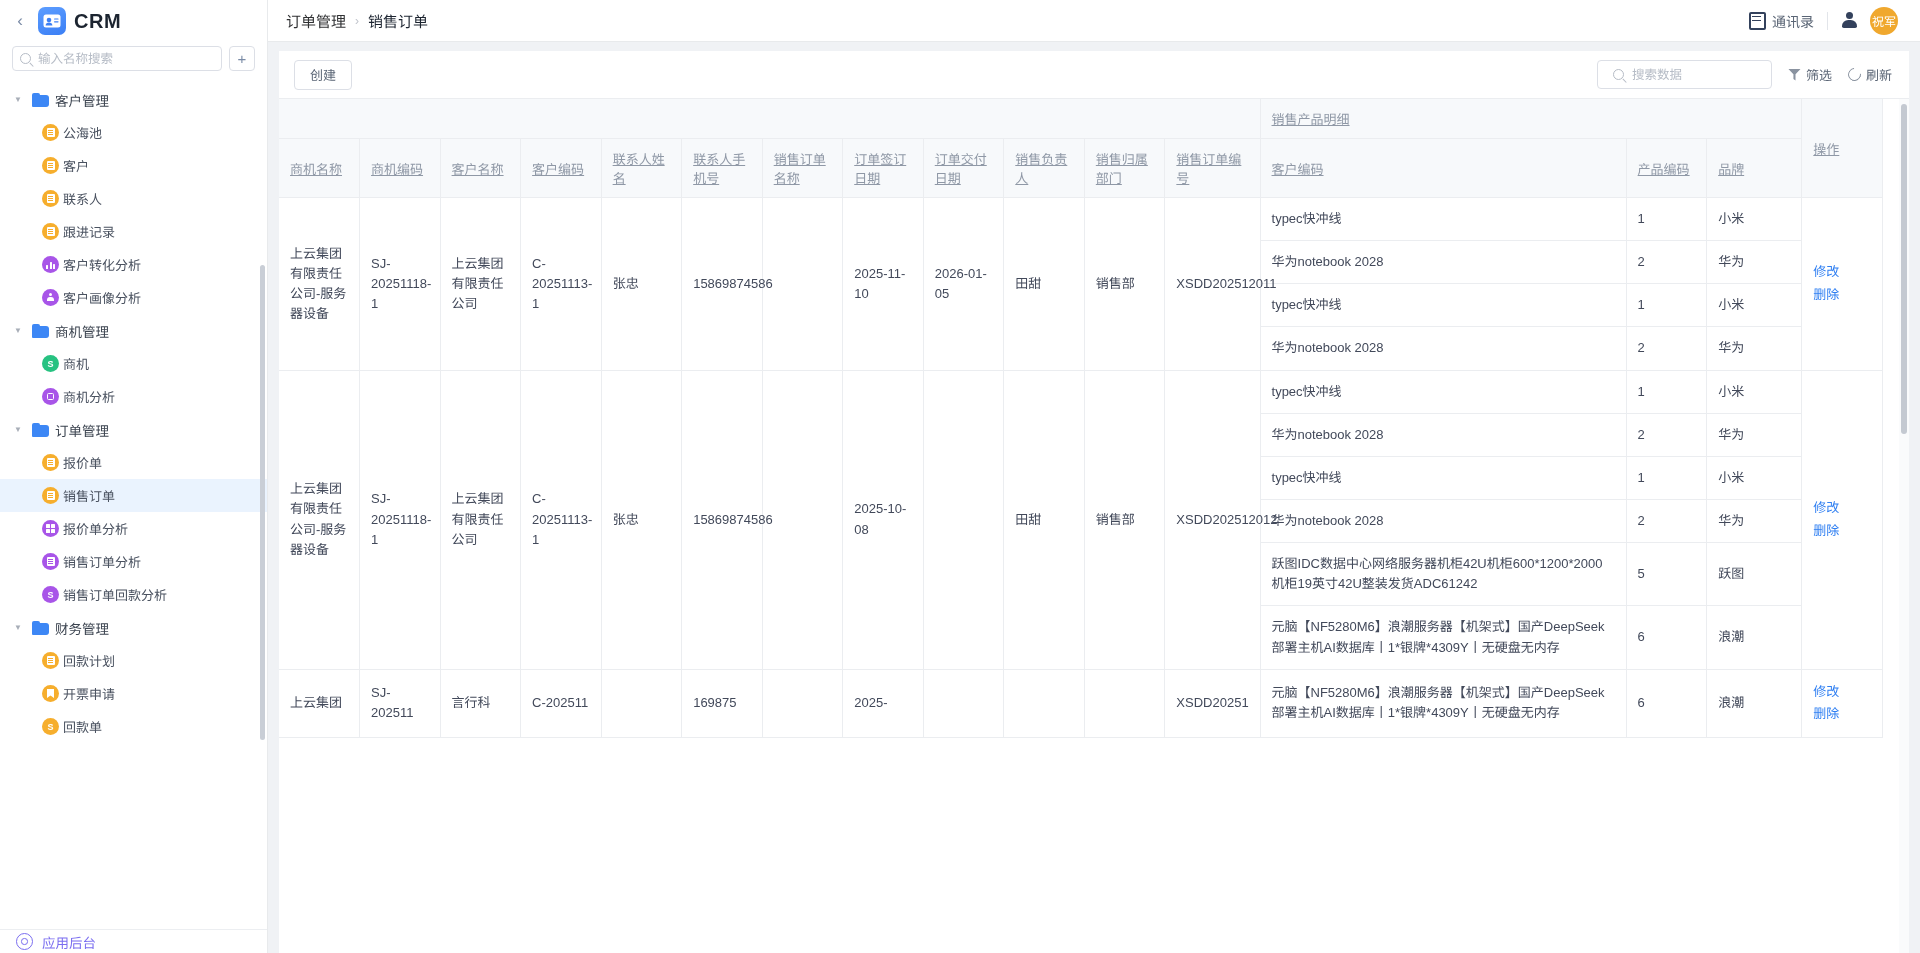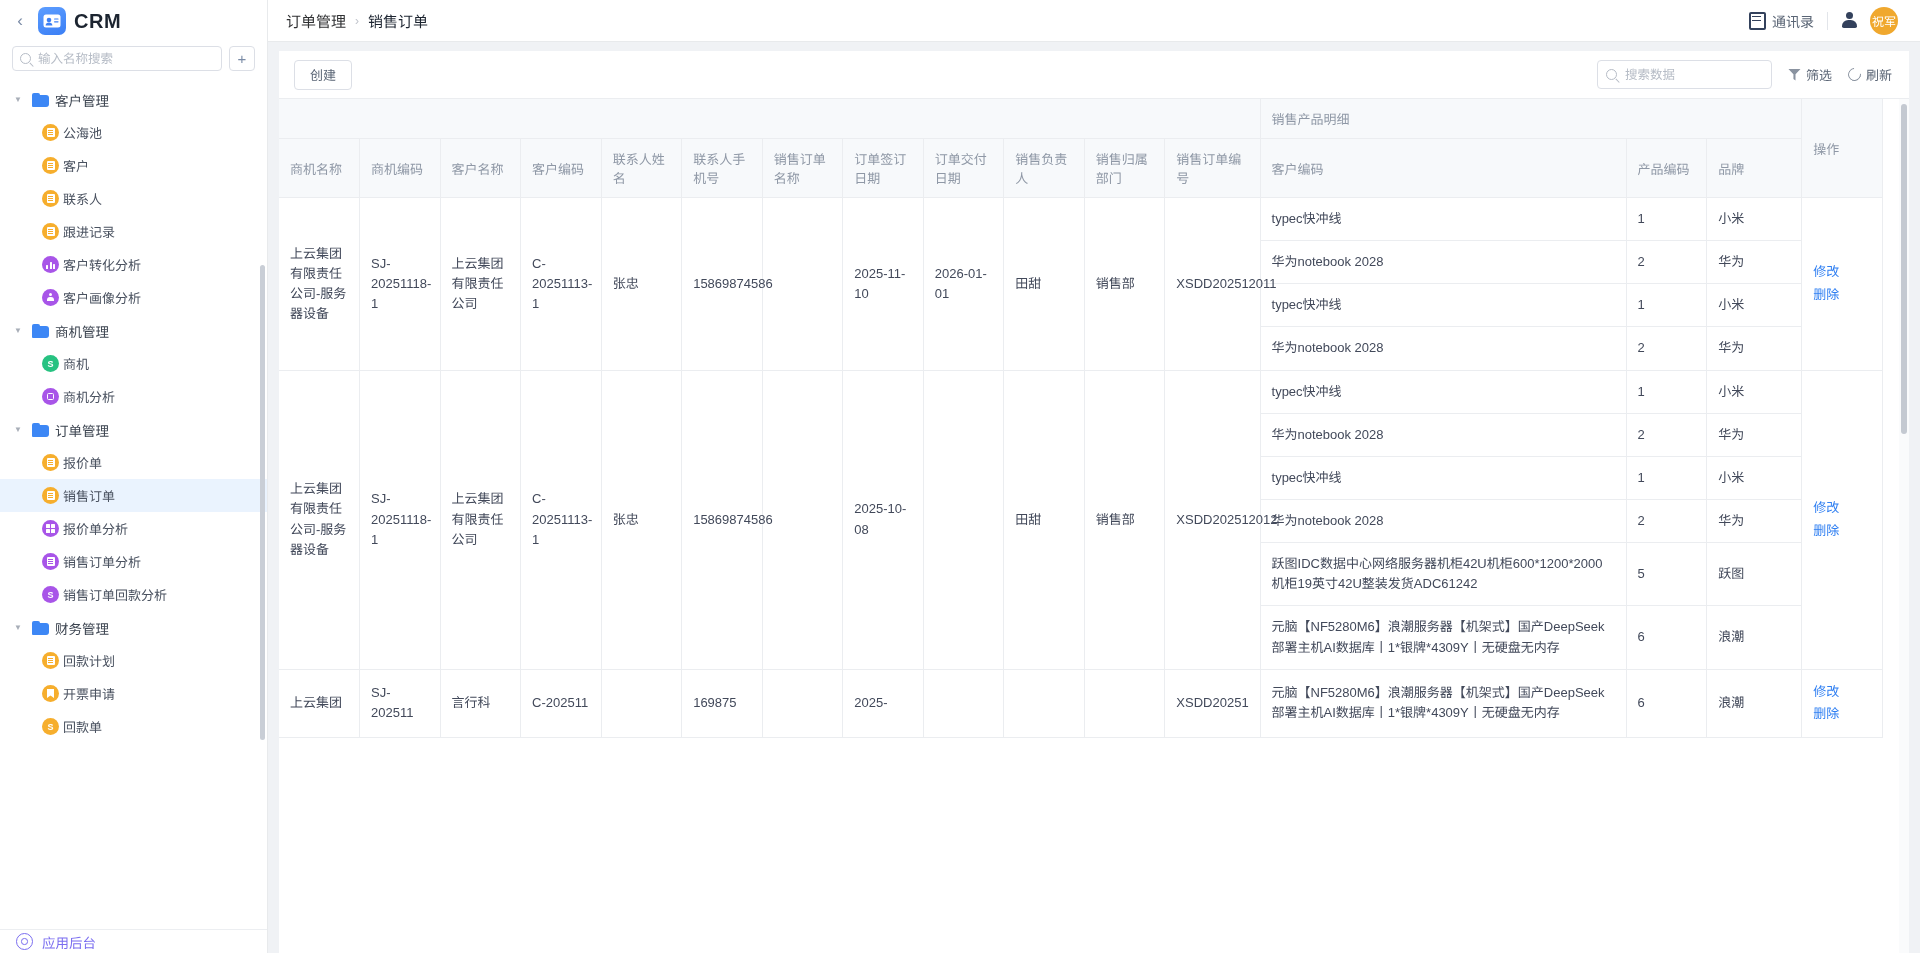--- a/index.html
+++ b/index.html
@@ -147,21 +147,21 @@
     height:47px; display:flex; align-items:center; justify-content:space-between;
     padding:0 17px 0 15px; flex:0 0 auto;gap:32px;
   }
   .btn-create {
     height:30px; padding:0 15px; border:1px solid #dcdfe6; border-radius:4px; background:#fff;
     font-size:13px; color:#5a6575; cursor:pointer; font-family:inherit;
   }
   .tb-right { display:flex; align-items:center; gap:16px; }
   .tb-search {
     width:175px; height:29px; border:1px solid #dcdfe6; border-radius:4px;
-    display:flex; align-items:center; gap:6px; padding:0 8px;
+    display:flex; align-items:center; gap:6px; padding:0 15px;
   }
   .tb-search input { border:none; outline:none; width:100%; font-size:12.5px;
     font-family:inherit; background:transparent; color:#303133; }
   .tb-search input::placeholder { color:#b6bcc6; }
   .tb-act { display:flex; align-items:center; gap:5px; font-size:13px; color:#5a6575;
     cursor:pointer; }
   .funnel { width:13px; height:12px; background:#8a93a0;
     clip-path:polygon(0 0,100% 0,58% 48%,58% 100%,42% 88%,42% 48%); }
   .refresh { width:13px; height:13px; border:1.7px solid #8a93a0; border-radius:50%;
     border-top-color:transparent; transform:rotate(40deg); }
@@ -172,21 +172,21 @@
     height:1.4px; background:#b6bcc6; transform:rotate(45deg); }
 
   
   .table-wrap { flex:1; overflow:hidden; position:relative; border-top:1px solid #ebedf0; }
   table.grid { border-collapse:collapse; table-layout:fixed; width:1604px; }
   table.grid th, table.grid td {
     border-right:1px solid #ebedf0; border-bottom:1px solid #ebedf0;
     vertical-align:middle; font-weight:normal; text-align:left;
   }
   table.grid th {
-    background:#f7f9fb; color:#8f98a6; font-size:13px; padding:10px 11px; height:38px;
+    background:#f7f9fb; color:#8f98a6; font-size:13px; padding:10px 11px; height:38px;text-decoration:underline;
   }
   th.grp-head { height:38px; vertical-align:top; padding-top:11px; }
   th.tall { height:70px; }
   table.grid td { color:#42495a; font-size:13px; padding:11px; line-height:1.55; }
   td.sub { padding:13px 11px; }
   .op-link { color:#2f7ff2; cursor:pointer; display:block; line-height:1.75; font-size:13px; }
 
   .v-scroll {
     position:absolute; right:2px; top:4px; width:6px; border-radius:4px; background:#c4c9d1;
   }
@@ -433,21 +433,21 @@
                 </tr>
                 <tr>
                   <td rowspan="4">上云集团有限责任公司-服务器设备</td>
                   <td rowspan="4">SJ-20251118-1</td>
                   <td rowspan="4">上云集团有限责任公司</td>
                   <td rowspan="4">C-20251113-1</td>
                   <td rowspan="4">张忠</td>
                   <td rowspan="4">15869874586</td>
                   <td rowspan="4"></td>
                   <td rowspan="4">2025-11-10</td>
-                  <td rowspan="4">2026-01-01</td>
+                  <td rowspan="4">2026-01-05</td>
                   <td rowspan="4">田甜</td>
                   <td rowspan="4">销售部</td>
                   <td rowspan="4">XSDD202512011</td>
                   <td class="sub">typec快冲线</td>
                   <td class="sub">1</td>
                   <td class="sub">小米</td>
                   <td rowspan="4">
                     <span class="op-link">修改</span>
                     <span class="op-link">删除</span>
                   </td>

